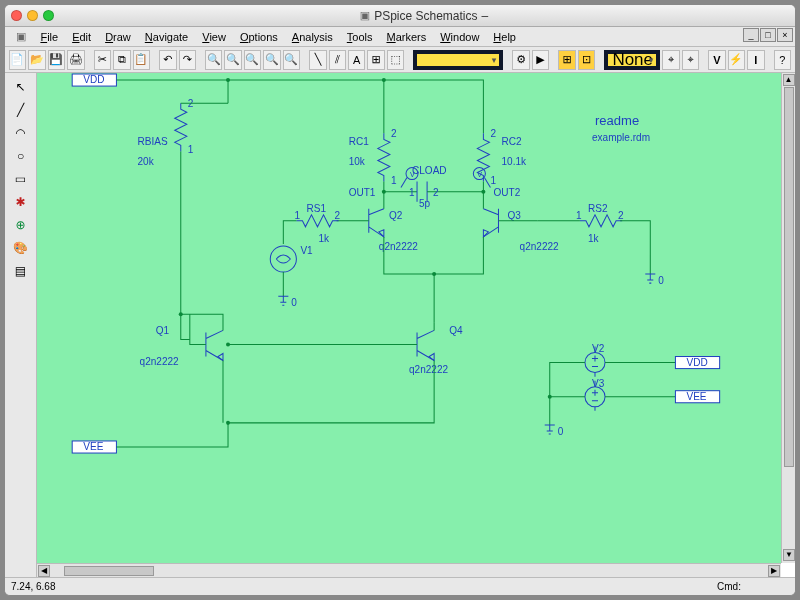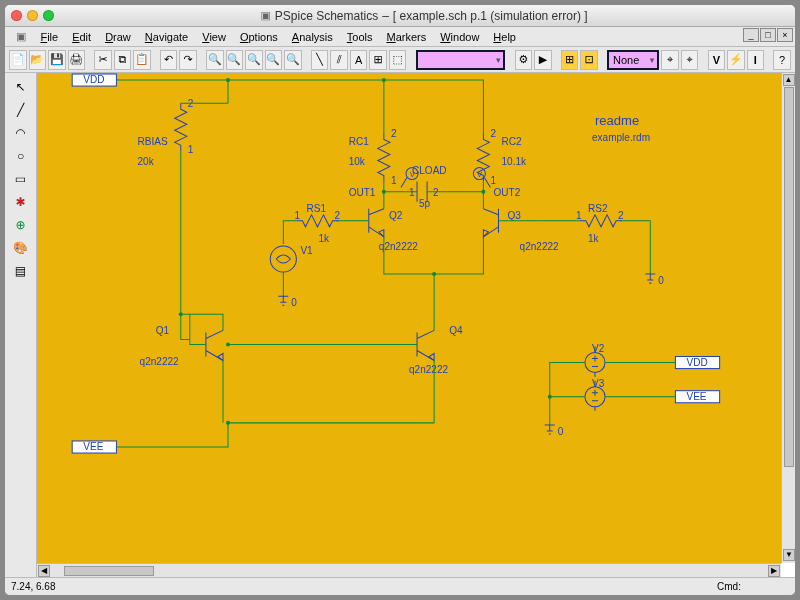--- a/index.html
+++ b/index.html
@@ -10,27 +10,27 @@
 .red{background:#ff5f56}.yellow{background:#ffbd2e}.green{background:#27c93f}
 .titlebar .title { flex:1; text-align:center; font-size:12px; color:#333; display:flex; justify-content:center; align-items:center; gap:4px; }
 .menubar { height:20px; background:#e8e8e8; display:flex; align-items:center; padding:0 4px; font-size:11px; border-bottom:1px solid #bbb; position:relative; }
 .menubar span { padding:2px 7px; cursor:default; }
 .menubar span u { text-decoration:underline; }
 .winctrl { position:absolute; right:2px; top:1px; display:flex; gap:1px; }
 .winctrl div { width:16px; height:14px; border:1px solid #888; background:#ddd; font-size:9px; text-align:center; line-height:12px; }
 .toolbar { height:26px; background:#e8e8e8; border-bottom:1px solid #bbb; display:flex; align-items:center; padding:0 4px; gap:2px; }
 .tbtn { width:20px; height:20px; border:1px solid #bbb; background:#f0f0f0; display:flex; align-items:center; justify-content:center; font-size:11px; }
 .tsep { width:6px; }
-.tsel { height:20px; border:2px solid #0f172a; background:#f0abfc; font-size:11px; padding:0 18px 0 4px; display:flex; align-items:center; position:relative; }
+.tsel { height:20px; border:4px solid #0f172a; background:#fde047; font-size:17px; padding:0 18px 0 4px; display:flex; align-items:center; position:relative; }
 .tsel::after { content:"▾"; position:absolute; right:3px; font-size:9px; color:#555; }
 .workspace { position:absolute; top:68px; left:0; right:0; bottom:18px; display:flex; }
 .palette { width:32px; background:#e8e8e8; border-right:1px solid #bbb; display:flex; flex-direction:column; align-items:center; padding-top:4px; gap:3px; }
 .pbtn { width:22px; height:20px; display:flex; align-items:center; justify-content:center; font-size:12px; }
 .canvaswrap { flex:1; position:relative; background:#fff; overflow:hidden; }
-.canvas { position:absolute; top:0; left:0; right:14px; bottom:14px; background:#eab308; }
+.canvas { position:absolute; top:0; left:0; right:14px; bottom:14px; background:#86efac; }
 .grid { position:absolute; inset:0; background-image:radial-gradient(circle,#ccc 0.6px,transparent 0.6px); background-size:8px 8px; }
 .scroll-v { position:absolute; top:0; right:0; bottom:14px; width:14px; background:#e4e4e4; border-left:1px solid #bbb; }
 .scroll-h { position:absolute; left:0; right:14px; bottom:0; height:14px; background:#e4e4e4; border-top:1px solid #bbb; display:flex; align-items:center; }
 .scroll-h .thumb { width:90px; height:10px; background:#c8c8c8; border:1px solid #999; margin-left:14px; }
 .scroll-h .arrow, .scroll-v .arrow { width:12px; height:12px; background:#d0d0d0; border:1px solid #999; font-size:8px; text-align:center; line-height:10px; }
 .scroll-v .arrow { margin:1px auto; }
 .scroll-v .thumb { width:10px; height:380px; background:#c8c8c8; border:1px solid #999; margin:1px auto; }
 .scroll-h .arrow:first-child { margin-left:1px; }
 .scroll-h .arrow:last-child { margin-left:auto; margin-right:1px; }
 .statusbar { position:absolute; left:0; right:0; bottom:0; height:18px; background:#e8e8e8; border-top:1px solid #bbb; display:flex; align-items:center; font-size:10px; padding:0 6px; }
@@ -50,21 +50,20 @@
 
 <div class="outer">
   <div class="titlebar">
     <div class="tlight red"></div>
     <div class="tlight yellow"></div>
     <div class="tlight green"></div>
     <div class="title">
       <span style="font-size:11px;color:#666">▣</span>
       <span>PSpice Schematics</span>
       <span>–</span>
-      <span>[ example.sch  p.1 (simulation error)  ]</span>
     </div>
   </div>
 
   <div class="menubar">
     <span style="color:#666">▣</span>
     <span><u>F</u>ile</span>
     <span><u>E</u>dit</span>
     <span><u>D</u>raw</span>
     <span><u>N</u>avigate</span>
     <span><u>V</u>iew</span>

